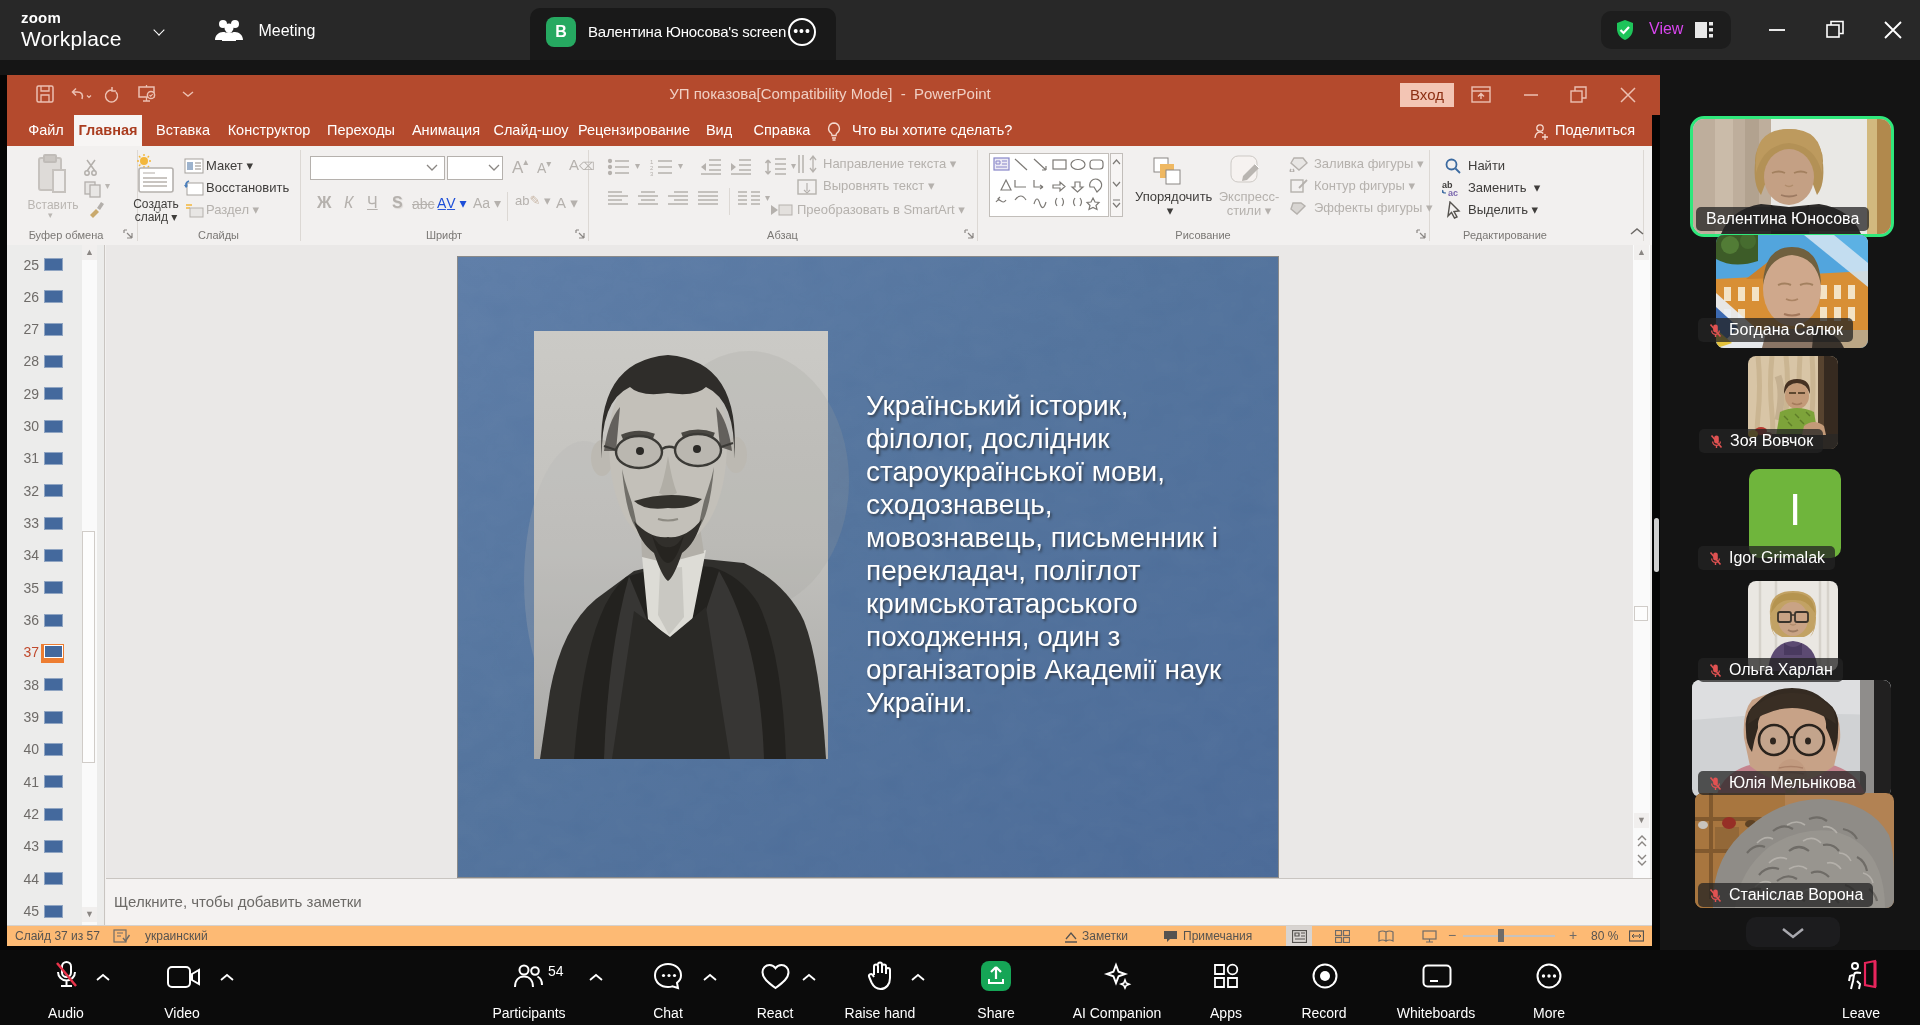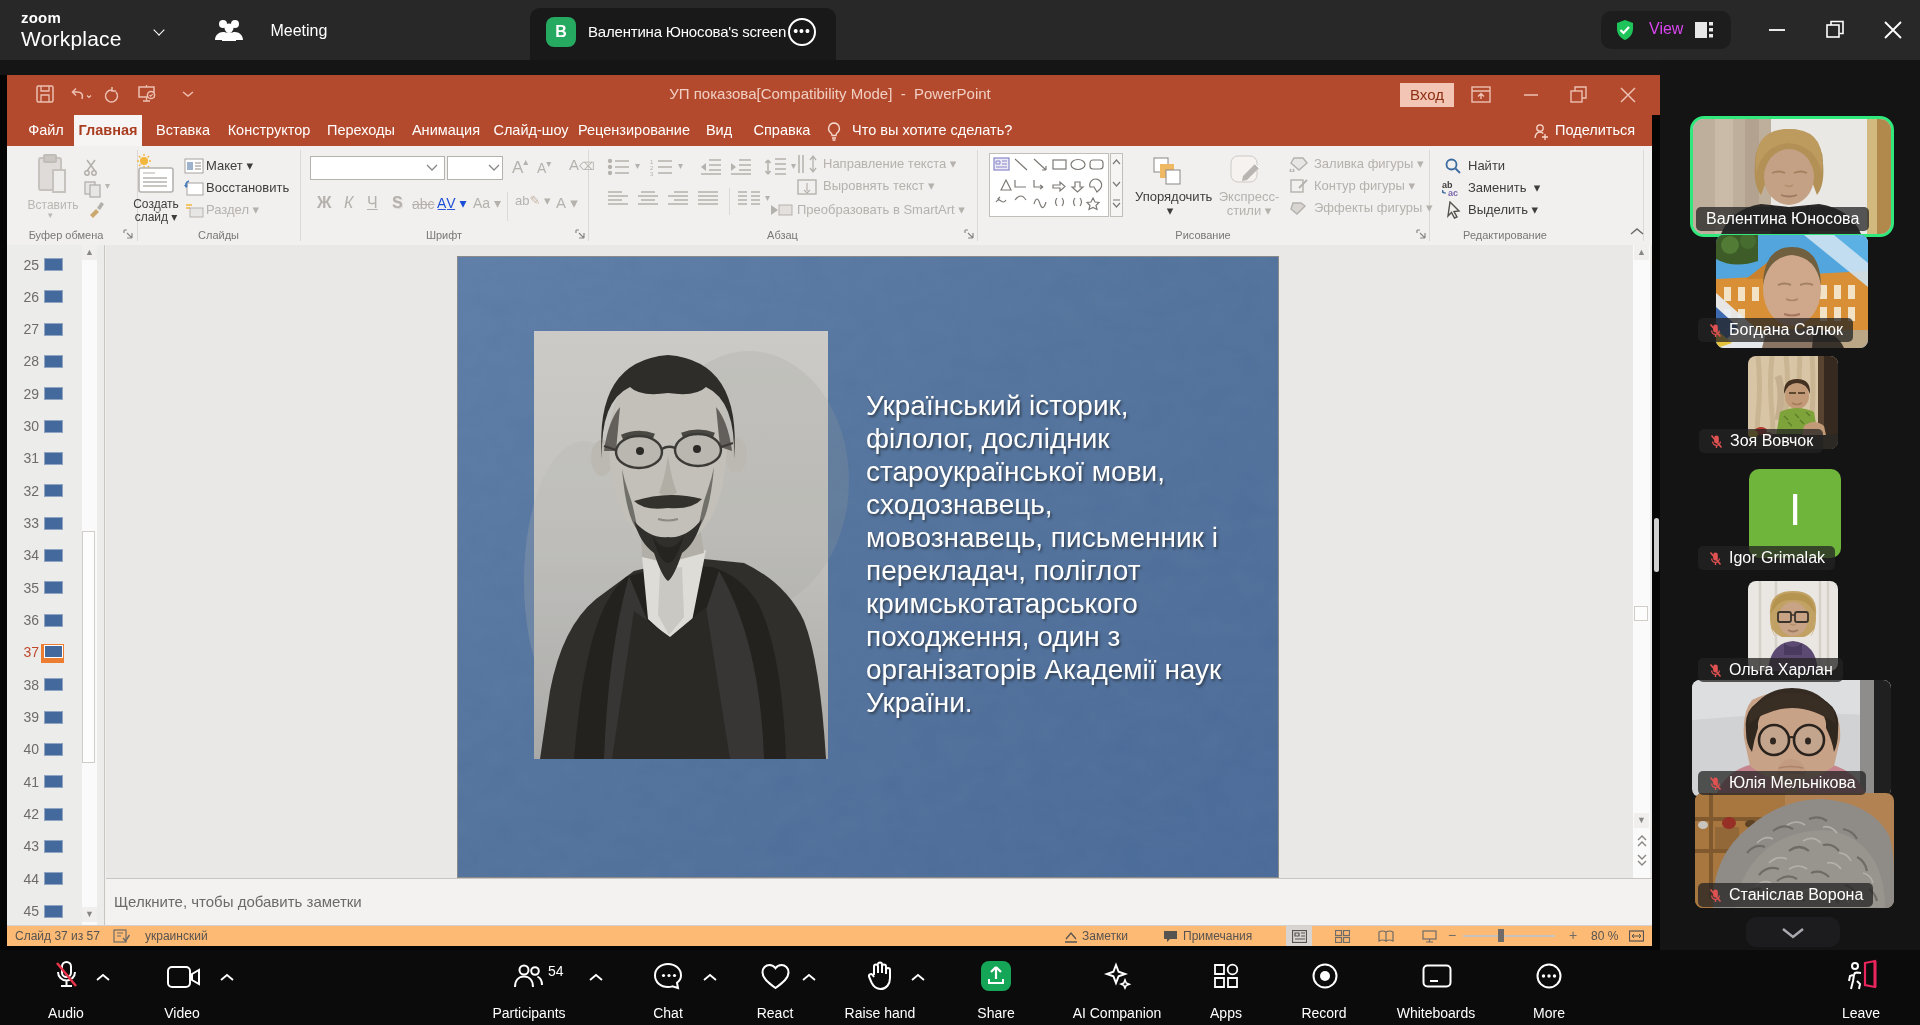--- a/index.html
+++ b/index.html
@@ -60,21 +60,21 @@
       <svg width="34" height="30" viewBox="0 0 34 30" style="vertical-align:middle">
         <g fill="#fff">
           <circle cx="11" cy="8" r="4"></circle>
             <circle cx="23" cy="8" r="4"></circle>
             <circle cx="17" cy="12" r="4.5"></circle>
           <path d="M3 24c0-5 4-8 8-8 2 0 3 .5 3 .5S12 18 12 24z"></path>
           <path d="M31 24c0-5-4-8-8-8-2 0-3 .5-3 .5s2 1.5 2 7.5z"></path>
           <path d="M10 25c0-6 3-9 7-9s7 3 7 9z"></path>
         </g>
       </svg>
-      <span style="margin-left:20px;vertical-align:middle">Meeting</span>
+      <span style="margin-left:8px;vertical-align:middle">Meeting</span>
     </div>
     <div id="stab" class="abs">
       <div class="bsq">B</div>
       <div class="tt">Валентина Юносова's screen</div>
       <div class="dots">•••</div>
     </div>
     <div id="viewpill" class="abs">
       <svg class="abs" style="left:12px;top:7px" width="24" height="24" viewBox="0 0 24 24">
         <path d="M12 2l8 3v6c0 5-3.5 9-8 11-4.5-2-8-6-8-11V5z" fill="#1ec45a"></path>
         <path d="M7.5 12l3 3 5.5-6" stroke="#fff" stroke-width="2.2" fill="none"></path>

